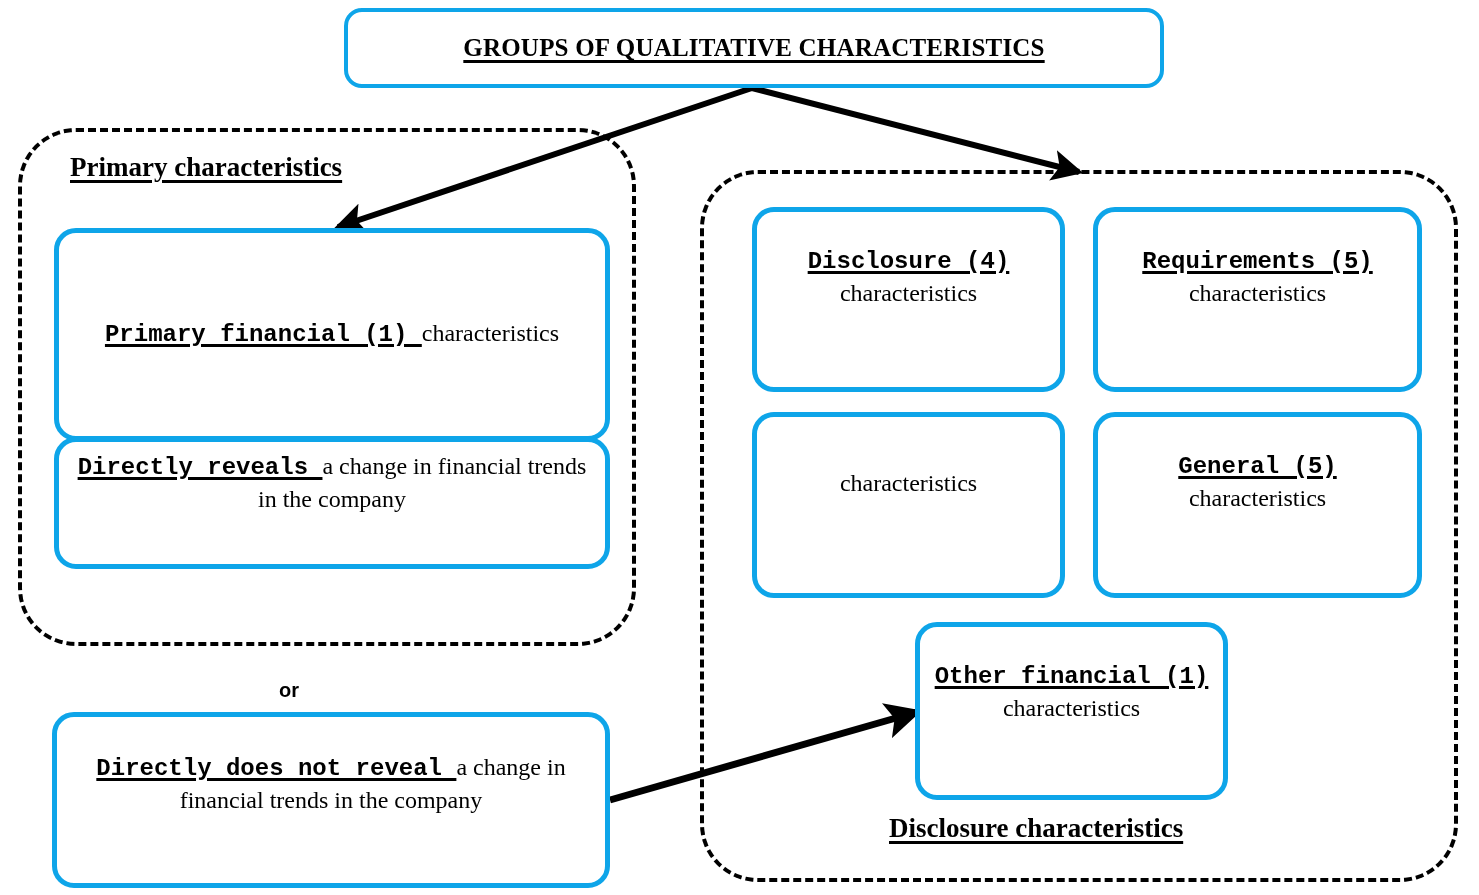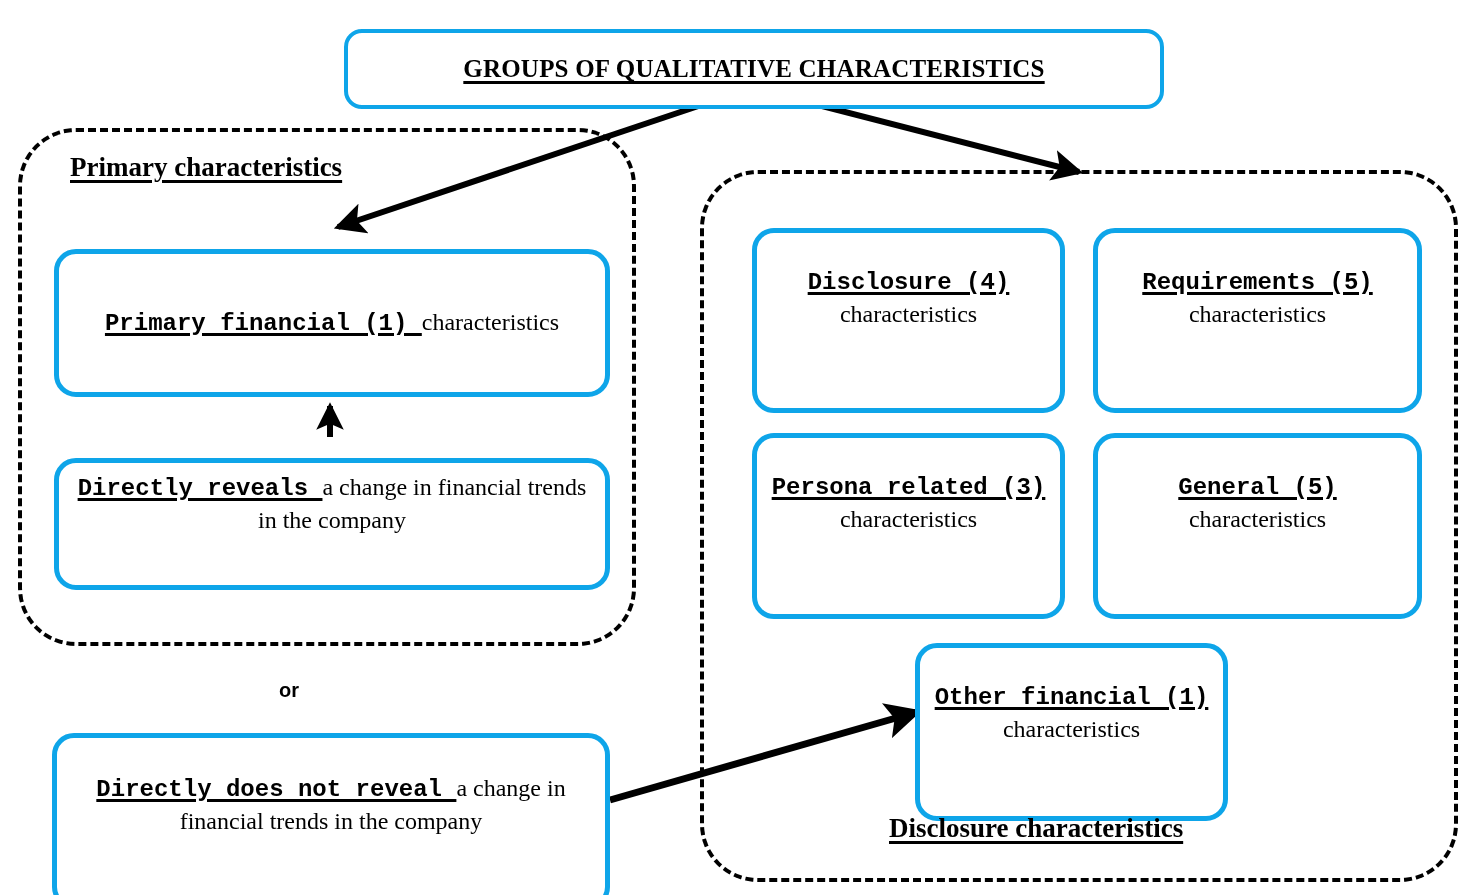--- a/index.html
+++ b/index.html
@@ -22,21 +22,20 @@
     position: absolute;
     box-sizing: border-box;
     border: 5px solid #0ea5e9;
     border-radius: 22px;
     background: #fff;
     display: flex;
     align-items: center;
     justify-content: center;
     text-align: center;
     line-height: 1.28;
-    margin-top: 21px;
   }
   .box-inner {
     padding: 0 14px;
     width: 100%;
   }
 
   
   .group {
     position: absolute;
     box-sizing: border-box;
@@ -120,21 +119,21 @@
   <div class="box" style="left:344px; top:8px; width:820px; height:80px; border-width:4px; border-radius:18px;">
     <div class="box-inner">
       <span class="title-text">GROUPS OF QUALITATIVE CHARACTERISTICS</span>
     </div>
   </div>
 
   <div class="group" style="left:18px; top:128px; width:618px; height:518px;"></div>
 
   <div class="grp-label" style="left:70px; top:152px;">Primary characteristics</div>
 
-  <div class="box" style="left:54px; top:228px; width:556px; height:148px;">
+  <div class="box" style="left:54px; top:228px; width:556px; height:213px;">
     <div class="box-inner">
       <span class="body-text"><span class="lead">Primary financial (1) </span><span>characteristics</span></span>
     </div>
   </div>
 
   <div class="box" style="left:54px; top:437px; width:556px; height:132px;justify-content:flex-end;">
     <div class="box-inner" style="position:relative; top:-20px;">
       <span class="body-text"><span class="lead">Directly reveals </span><span>a change in financial trends in the company</span></span>
     </div>
   </div>
@@ -158,21 +157,20 @@
 
   <div class="box" style="left:1093px; top:207px; width:329px; height:185px;">
     <div class="box-inner" style="position:relative; top:-22px;">
       <div class="body-text lead">Requirements (5)</div>
       <div class="body-text">characteristics</div>
     </div>
   </div>
 
   <div class="box" style="left:752px; top:412px; width:313px; height:186px;">
     <div class="box-inner" style="position:relative; top:-22px;">
-      <div class="body-text lead">Persona related (3)</div>
       <div class="body-text">characteristics</div>
     </div>
   </div>
 
   <div class="box" style="left:1093px; top:412px; width:329px; height:186px;">
     <div class="box-inner" style="position:relative; top:-22px;">
       <div class="body-text lead">General (5)</div>
       <div class="body-text">characteristics</div>
     </div>
   </div>

